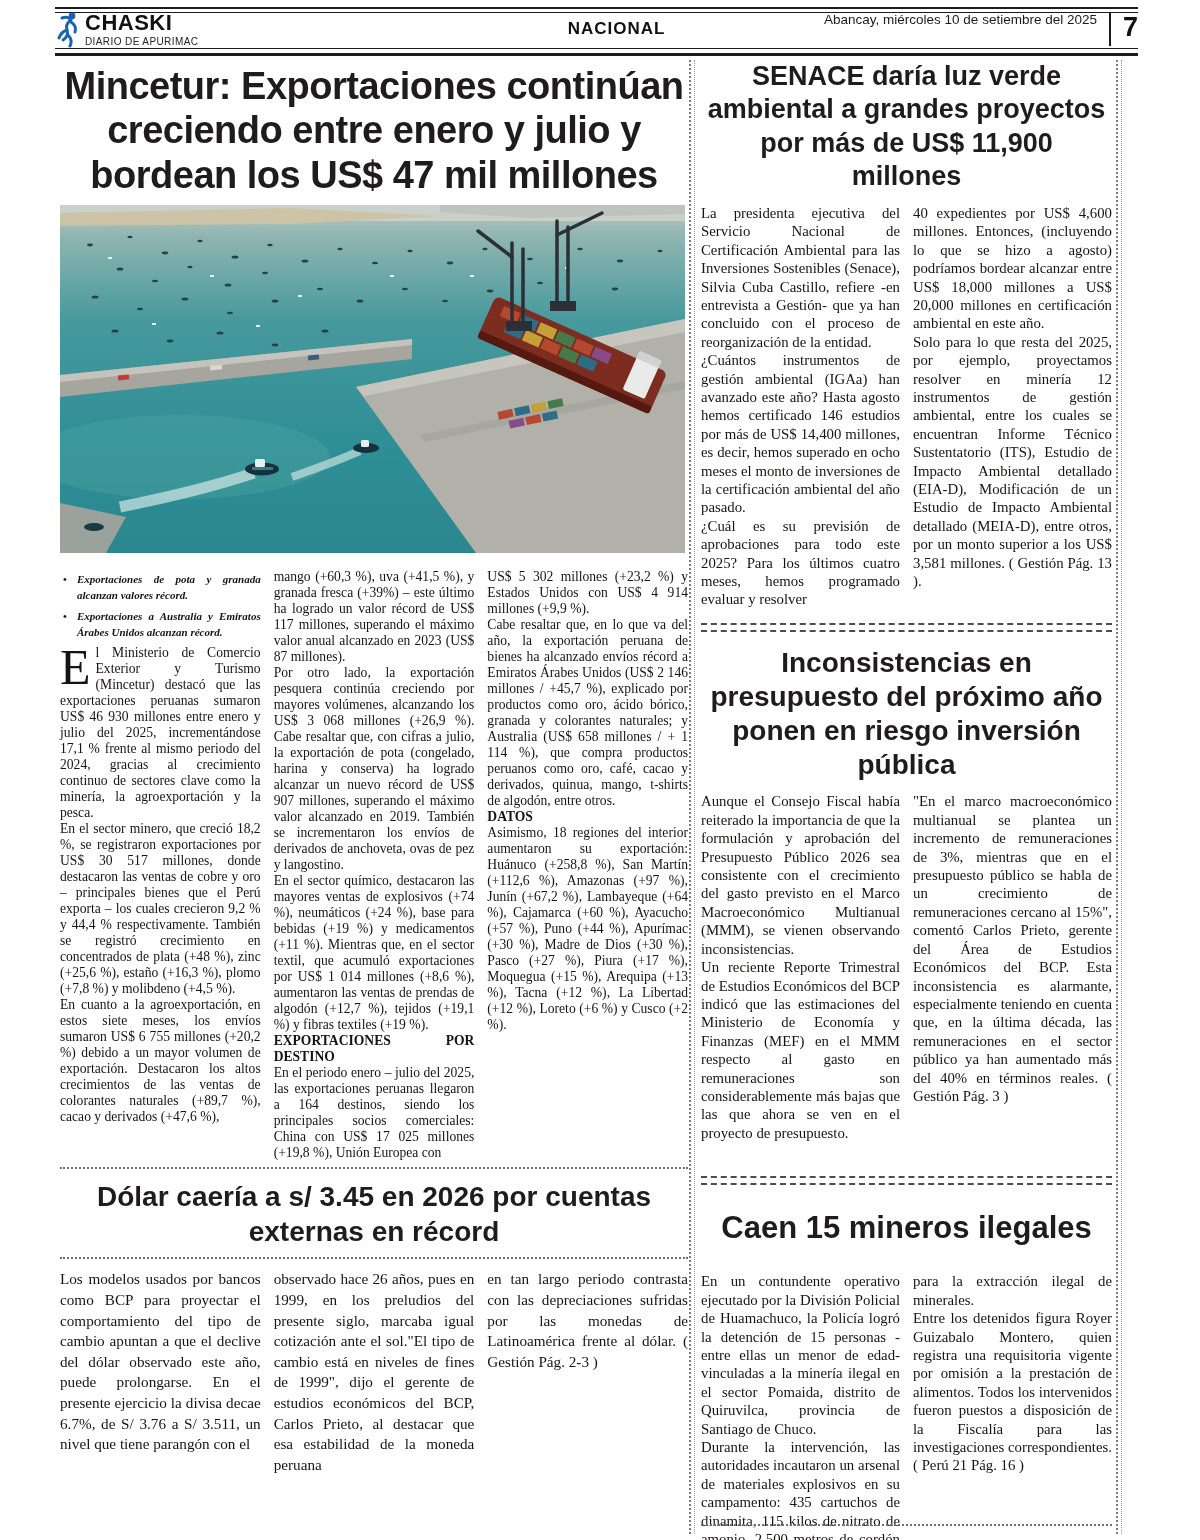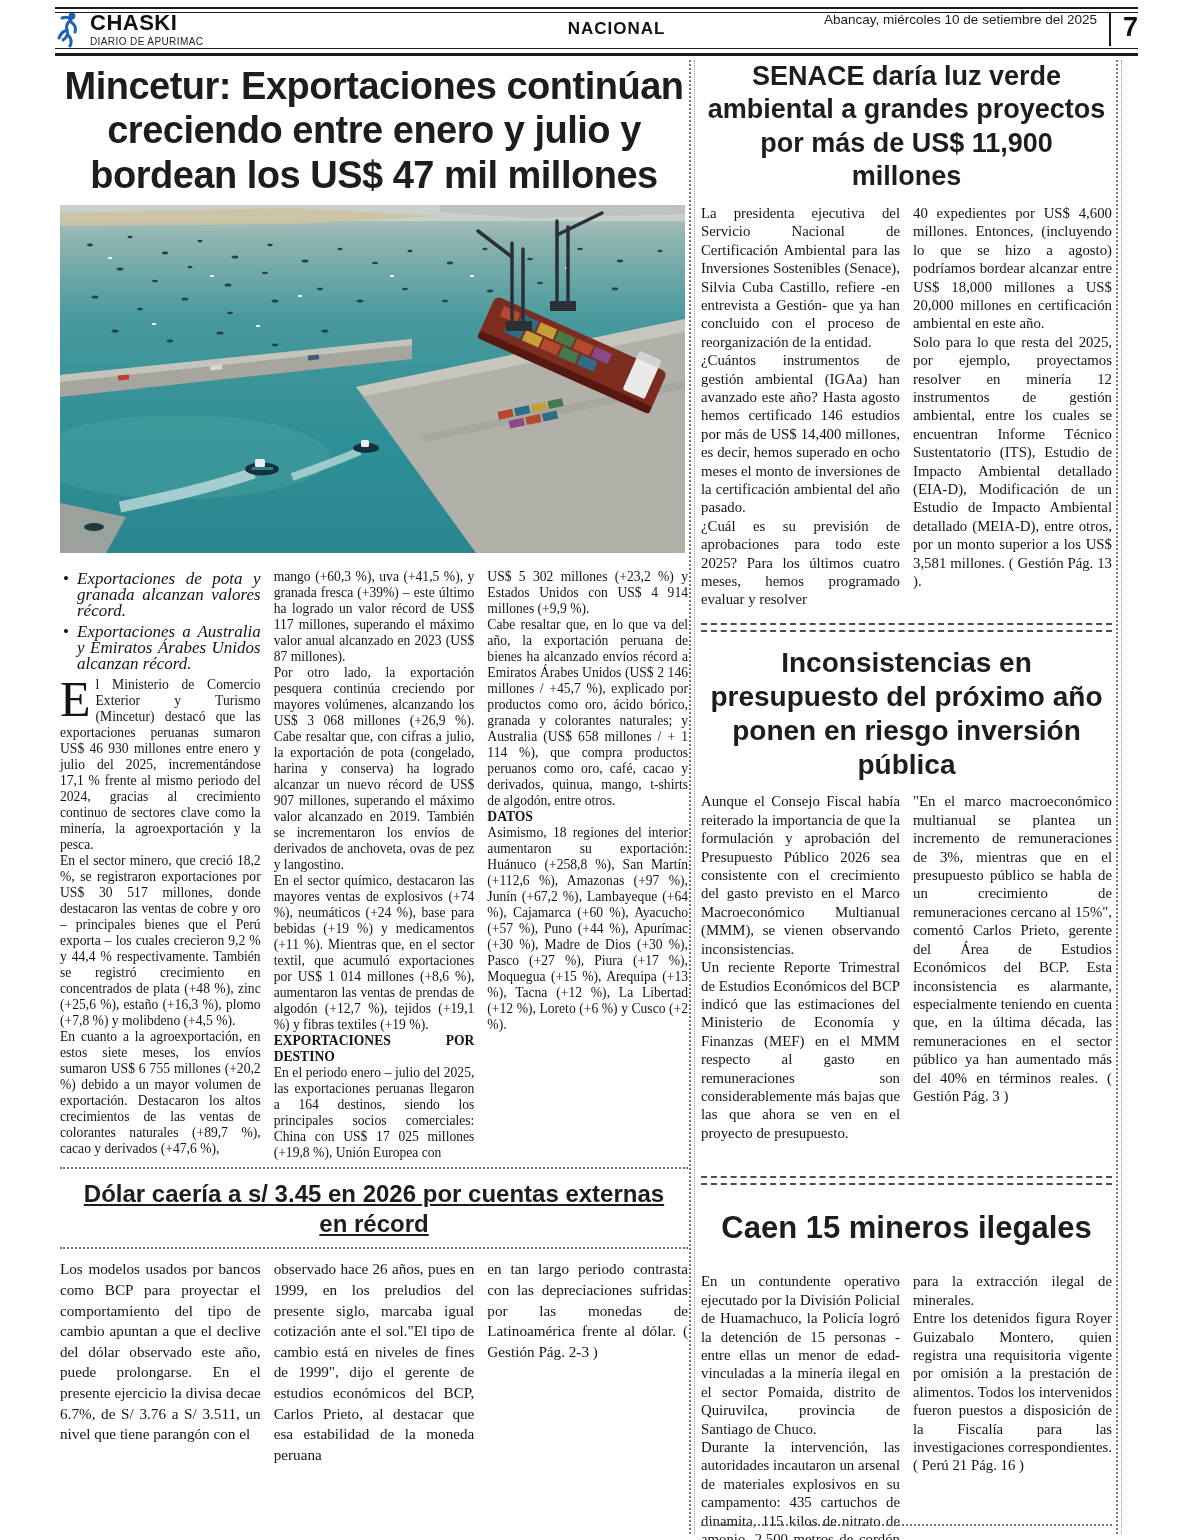--- a/index.html
+++ b/index.html
@@ -10,52 +10,52 @@
           border-top:2px solid #1c1c1c;border-bottom:1px solid #1c1c1c;}
   .rule-b{position:absolute;left:55px;right:62px;top:48px;height:4px;
           border-top:1px solid #1c1c1c;border-bottom:3px solid #1c1c1c;}
   .vdots{position:absolute;top:60px;bottom:6px;width:3px;
          border-left:2px dotted #7a7a7a;border-right:1px dotted #9a9a9a;}
   .hdots{height:0;border-top:2px dotted #6f6f6f;margin:6px 0;}
   .sep-dashed{height:5px;border-top:2px dashed #4d4d4d;border-bottom:2px dashed #4d4d4d;}
   
   .hdr{position:absolute;left:55px;right:62px;top:11px;height:36px;
        display:flex;align-items:center;font-family:"Liberation Sans",sans-serif;}
-  .brandwrap{display:flex;align-items:center;gap:5px;}
+  .brandwrap{display:flex;align-items:center;}
   .brand{font-size:22px;font-weight:bold;letter-spacing:0.5px;line-height:1;color:#111;}
   .brandsub{font-size:10px;letter-spacing:0.4px;color:#222;margin-top:2px;}
   .section{position:absolute;left:50%;transform:translateX(-50%);
            font-size:17px;font-weight:bold;letter-spacing:1px;color:#111;padding-left:40px;}
   .hdr-right{margin-left:auto;display:flex;align-items:flex-start;}
   .hdr-date{font-size:13.5px;color:#1b1b1b;}
   .hdr-vline{width:2px;height:34px;background:#1c1c1c;margin:0 12px;}
   .pageno{font-size:27px;font-weight:bold;color:#111;}
   
   .left-region{position:absolute;left:60px;top:58px;width:628px;}
   .right-region{position:absolute;left:701px;top:58px;width:411px;}
   
   h1,h2{font-family:"Liberation Sans",sans-serif;color:#201c1d;text-align:center;
         margin:0;font-weight:bold;}
   .h-mincetur{font-size:38px;line-height:1.17;letter-spacing:-0.5px;margin:6px 1px 8px;}
-  .h-dolar{font-size:24px;line-height:1.25;margin:10px 18px 8px;text-decoration:underline;}
+  .h-dolar{font-size:28px;line-height:1.25;margin:10px 18px 8px;}
   .h-senace{font-size:27px;line-height:1.24;margin:2px 6px 10px;}
   .h-incons{font-size:28px;line-height:1.22;margin:14px 0 10px;}
   .h-caen{font-size:31px;line-height:1.2;margin:24px 0 0;}
   
   .photo{display:block;width:625px;height:348px;margin-top:4px;}
   
   .cols3{display:flex;gap:13px;margin-top:14px;}
   .cols3>div{flex:1;min-width:0;}
   .cols2{display:flex;gap:13px;}
   .cols2>div{flex:1;min-width:0;}
   p.b{margin:0;text-align:justify;overflow-wrap:break-word;}
   .main-body p.b{font-size:13.6px;line-height:16px;}
   .main-body{margin-top:16px;}
-  .bullets{list-style:none;margin:2px 0 0;padding:0;font-style:italic;font-weight:normal;
-           font-size:17px;line-height:16px;}
+  .bullets{list-style:none;margin:2px 0 0;padding:0;font-style:italic;font-weight:bold;
+           font-size:11px;line-height:16px;}
   .bullets li{position:relative;padding-left:17px;margin-bottom:5px;text-align:justify;}
   .bullets li::before{content:"\2022";position:absolute;left:3px;top:0;font-style:normal;}
   .dropcap::first-letter{float:left;font-size:50px;line-height:40px;padding:2px 5px 0 0;}
   .subhead{font-weight:bold;}
   .mt{margin-top:15px;}
   .right-body p.b{font-size:14.8px;line-height:18.4px;}
   .dolar-body p.b{font-size:15.2px;line-height:20.6px;}
   .dolar-body{margin-top:10px;}
   .caen-body{margin-top:26px;}
   .senace-sep{margin-top:14px;}

